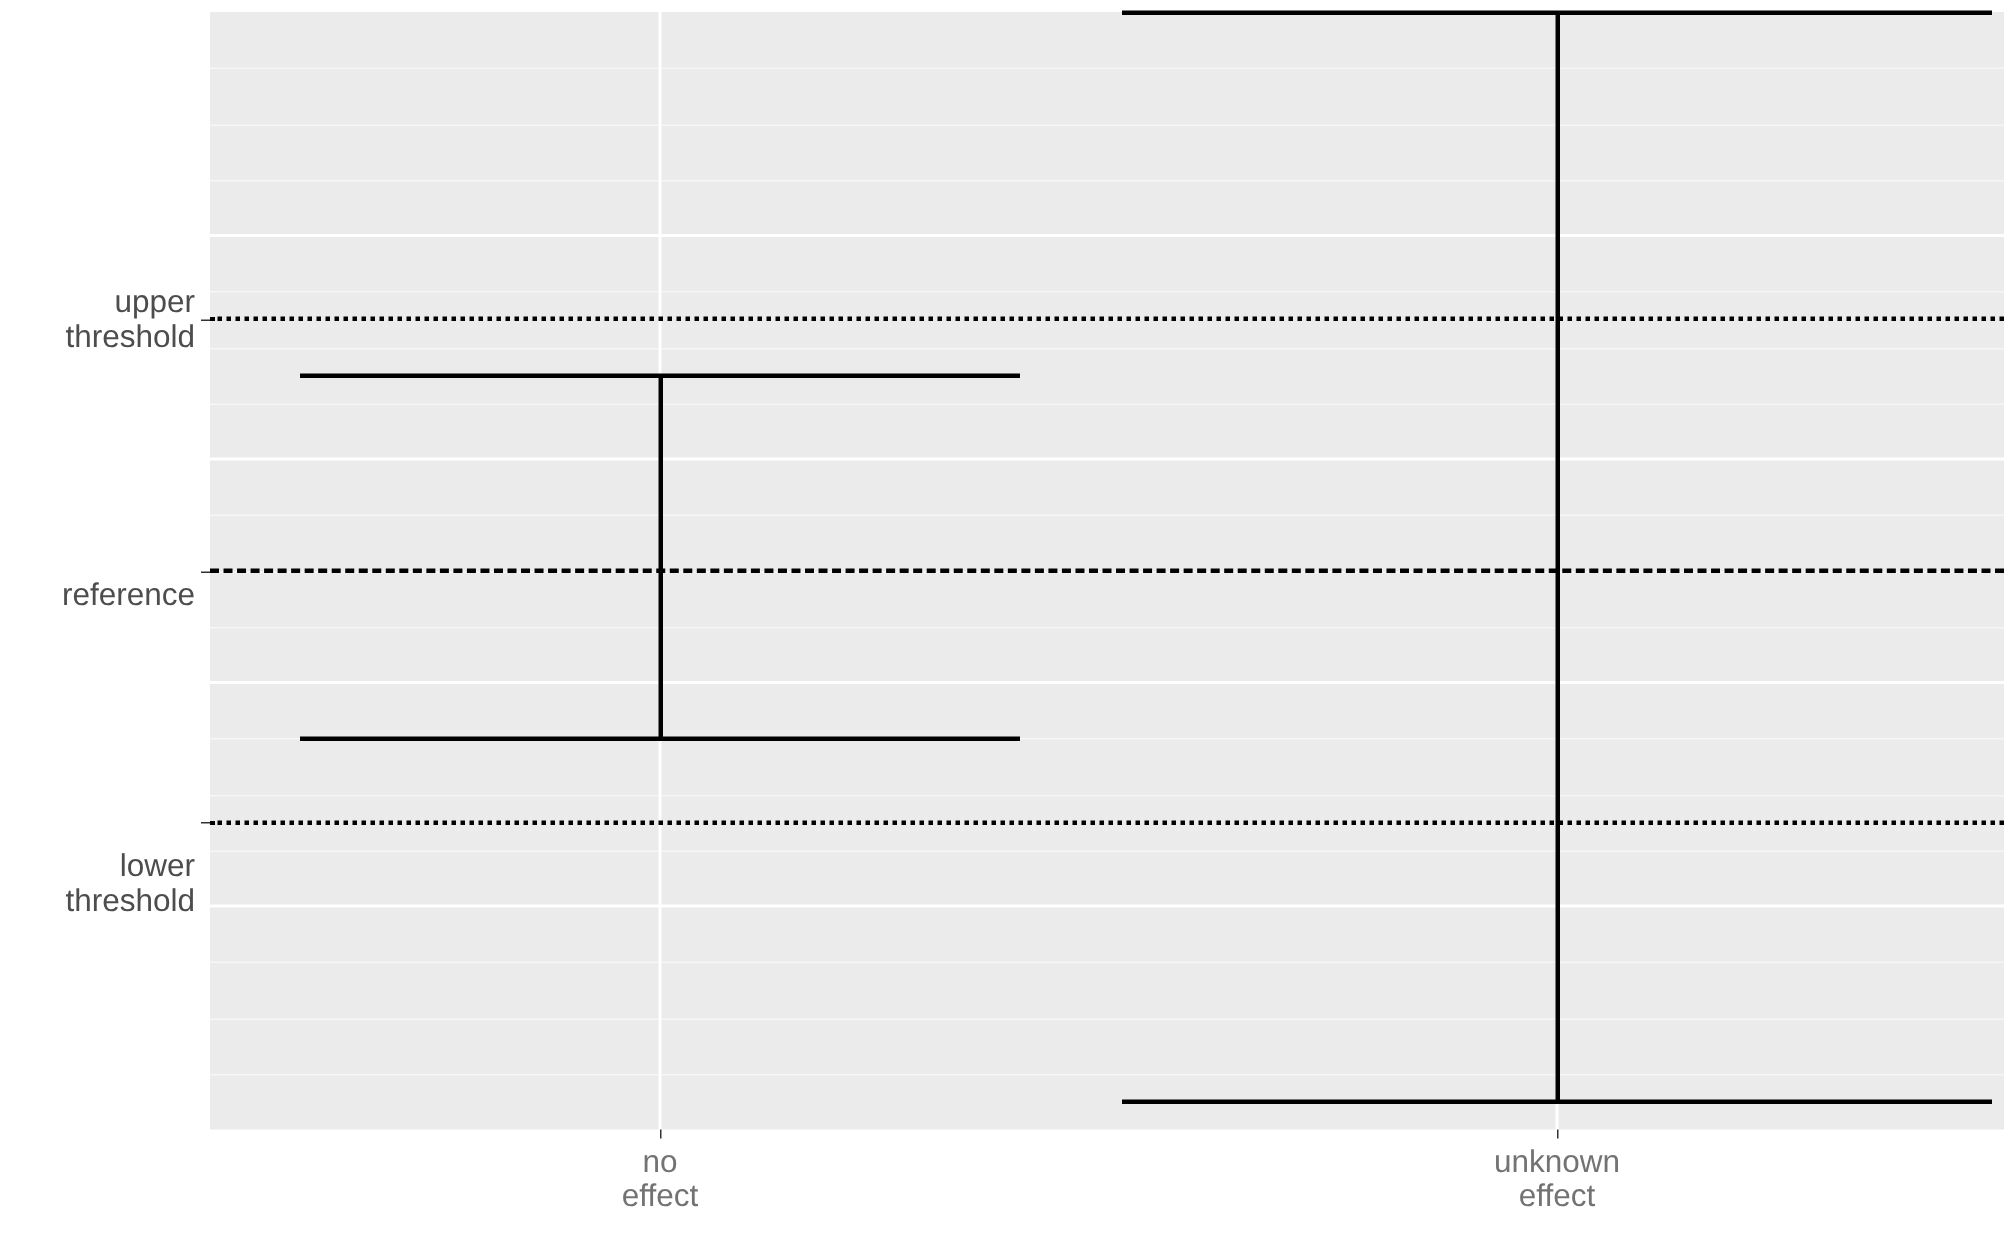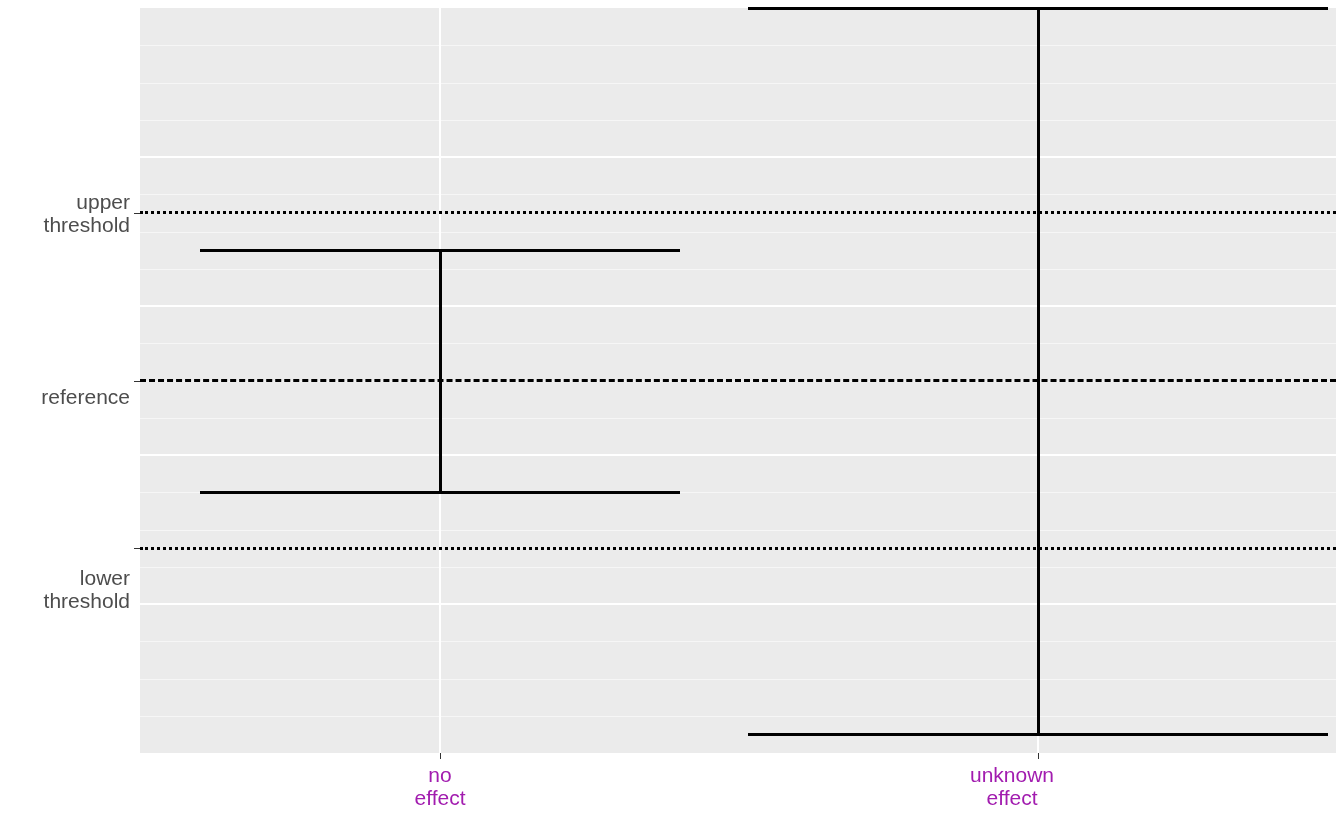--- a/index.html
+++ b/index.html
@@ -57,21 +57,21 @@
     position: absolute;
     text-align: right;
     color: #4d4d4d;
     font-size: 21px;
     line-height: 1.1;
     white-space: pre;
   }
   .x-label {
     position: absolute;
     text-align: center;
-    color: #a21caf;
+    color: #737373;
     font-size: 21px;
     line-height: 1.1;
     white-space: pre;
   }
   .tick {
     position: absolute;
     background: #333333;
   }
   .tick.x {
     width: 1px;
@@ -121,21 +121,21 @@
     </div>
 
   <div class="y-label" id="yl-upper" style="right: 1214px; top: 189.88px;">upper
 threshold</div>
   <div class="y-label" id="yl-ref" style="right: 1214px; top: 369px; margin-top: 16px;">reference</div>
   <div class="y-label" id="yl-lower" style="right: 1214px; top: 526px; margin-top: 40px;">lower
 threshold</div>
 
   <div class="x-label" id="xl-no" style="left: 360px; width: 160px; top: 763px;">no
 effect</div>
-  <div class="x-label" id="xl-unk" style="left: 932px; width: 160px; top: 763px;">unknown
+  <div class="x-label" id="xl-unk" style="left: 958px; width: 160px; top: 763px;">unknown
 effect</div>
 
 <div class="tick y" style="left: 134px; top: 212.88px;"></div>
     <div class="tick y" style="left: 134px; top: 380.5px;"></div>
     <div class="tick y" style="left: 134px; top: 548.12px;"></div>
     <div class="tick x" style="left: 440px; top: 753px;"></div>
     <div class="tick x" style="left: 1038px; top: 753px;"></div>
   </div>
 
 </body></html>

